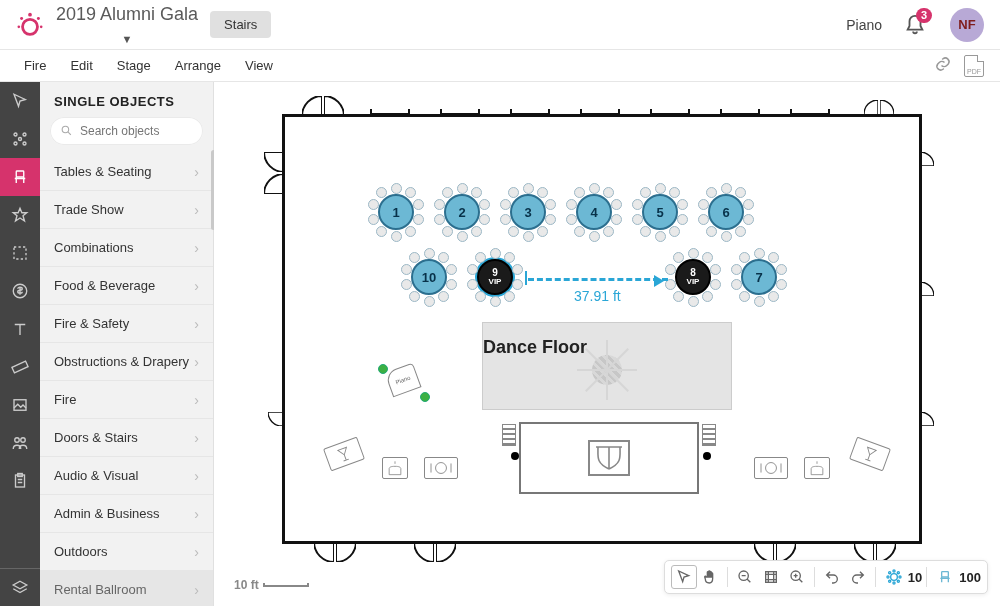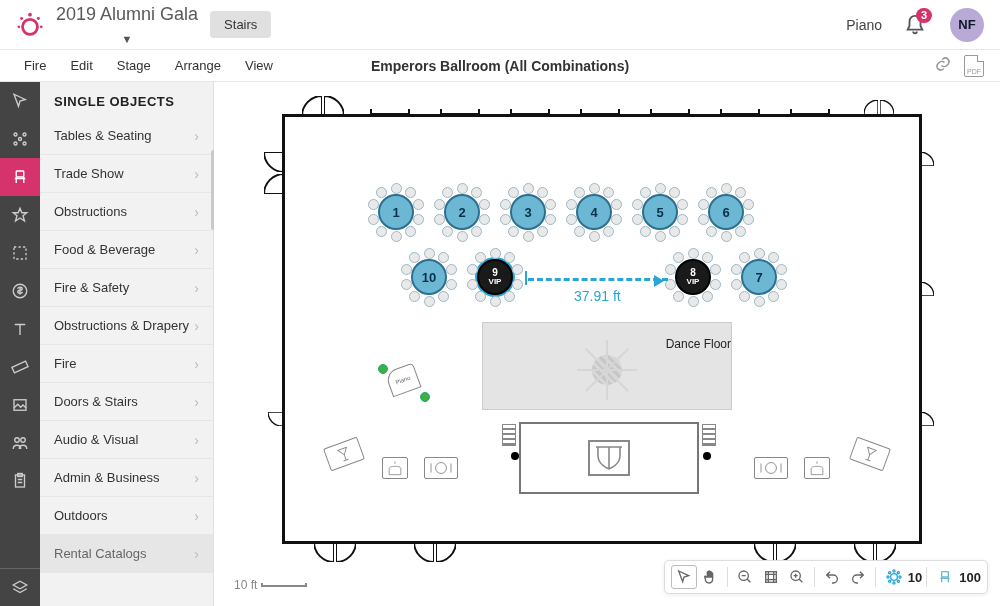--- a/index.html
+++ b/index.html
@@ -10,21 +10,21 @@
   .logo { width:28px; height:28px; position:relative; }
   .logo svg { display:block; }
   .project { font-size:18px; color:#5a5a5a; display:flex; align-items:center; gap:8px;flex-direction:column; }
   .project .caret { font-size:11px; color:#555; }
   .share-btn { background:#e0e0e0; border:none; border-radius:4px; padding:6px 14px; font-size:13px; color:#333; cursor:pointer; }
   .topbar-spacer { flex:1; }
   .help { font-size:14px; color:#444; margin-right:8px; }
   .bell { position:relative; width:26px; height:26px; display:flex; align-items:center; justify-content:center; }
   .bell svg { width:22px; height:22px; stroke:#555; fill:none; stroke-width:2; }
   .bell .badge { position:absolute; top:-4px; right:-4px; background:#d6336c; color:#fff; font-size:11px; font-weight:600; border-radius:10px; padding:1px 5px; line-height:1.2; }
-  .avatar { width:34px; height:34px; border-radius:50%; background:#b8a9d6; color:#0f172a; font-size:13px; font-weight:600; display:flex; align-items:center; justify-content:center; margin-left:10px;text-align:center; }
+  .avatar { width:34px; height:34px; border-radius:50%; background:#b8a9d6; color:#7f1d1d; font-size:13px; font-weight:600; display:flex; align-items:center; justify-content:center; margin-left:10px;text-align:center; }
 
   
   .menubar { height:32px; display:flex; align-items:center; padding:0 12px; font-size:13px; color:#333; position:relative; border-bottom:1px solid #e6e6e6; }
   .menubar .menu-item { padding:0 12px; cursor:pointer; }
   .menubar .room-title { position:absolute; left:50%; transform:translateX(-50%); font-weight:600; font-size:14px; }
   .menubar .right-icons { margin-left:auto; display:flex; gap:12px; padding-right:4px; }
   .menubar .right-icons svg { width:18px; height:18px; stroke:#999; fill:none; stroke-width:2; }
   .pdf-box { width:20px; height:22px; border:1.5px solid #999; border-radius:2px; display:flex; align-items:flex-end; justify-content:center; font-size:7px; color:#999; padding-bottom:1px; position:relative; }
   .pdf-box::after { content:""; position:absolute; top:-1px; right:-1px; width:6px; height:6px; background:#fff; border-left:1.5px solid #999; border-bottom:1.5px solid #999; }
 
@@ -69,39 +69,39 @@
 
   
   .table { position:absolute; width:56px; height:56px; }
   .table .top { width:36px; height:36px; border-radius:50%; position:absolute; left:10px; top:10px; display:flex; align-items:center; justify-content:center; font-weight:700; font-size:13px; }
   .table.blue .top { background:#6cb8d4; color:#08324a; border:2px solid #2c6f8f; }
   .table.dark .top { background:#1a1a1a; color:#fff; border:2px solid #000; font-size:10px; line-height:1; flex-direction:column; }
   .table .seat { position:absolute; width:11px; height:11px; border-radius:50%; background:#e9e9e9; border:1px solid #9cb8c6; display:flex; align-items:center; justify-content:center; font-size:6px; color:#6a8; }
   .table.selected .top { box-shadow:0 0 0 2px #2aa6d6; }
 
   
-  .dancefloor { position:absolute; background:#e4e4e4; border:1px solid #ccc; display:flex; align-items:flex-start; justify-content:flex-end; font-size:12px; font-weight:400; color:#222; padding-top:14px; }
+  .dancefloor { position:absolute; background:#e4e4e4; border:1px solid #ccc; display:flex; align-items:flex-start; justify-content:flex-start; font-size:18px; font-weight:700; color:#222; padding-top:14px; }
   .dancefloor .discoball { position:absolute; left:50%; top:55%; transform:translate(-50%,-50%); width:30px; height:30px; border-radius:50%; background:repeating-linear-gradient(45deg,#c7c7c7 0 3px,#d8d8d8 3px 6px); }
   .dancefloor .ray { position:absolute; left:50%; top:55%; width:2px; height:30px; background:#d6d6d6; transform-origin:top center; }
 
   
   .stage { position:absolute; border:2px solid #777; background:#fff; }
   .stage .curtain { position:absolute; left:50%; top:50%; transform:translate(-50%,-50%); width:42px; height:36px; border:2px solid #888; display:flex; align-items:center; justify-content:center; }
 
   
   .prop { position:absolute; border:1.5px solid #888; background:#fff; border-radius:2px; }
   .piano { position:absolute; width:30px; height:26px; border:1.5px solid #888; border-top-left-radius:12px; border-top-right-radius:4px; transform:rotate(-20deg); background:#fff; font-size:6px; display:flex; align-items:center; justify-content:center; color:#666; }
   .plant { position:absolute; width:10px; height:10px; border-radius:50%; background:#3cb043; border:1px solid #2a7; }
 
   .measure-line { position:absolute; height:0; border-top:3px dashed #2aa6d6; }
   .measure-line::after { content:""; position:absolute; right:-2px; top:-6px; border:6px solid transparent; border-left:10px solid #2aa6d6; }
   .measure-label { position:absolute; color:#2aa6d6; font-size:14px; font-weight:500; }
   .measure-end { position:absolute; width:2px; height:14px; background:#2aa6d6; }
 
-  .scale-label { position:absolute; left:20px; bottom:14px; font-size:12px; color:#888; display:flex; align-items:center; gap:4px; }
+  .scale-label { position:absolute; left:20px; bottom:14px; font-size:12px; color:#888; display:flex; align-items:center; gap:4px;font-weight:bold; }
   .scale-label .bar { width:46px; height:4px; border-left:2px solid #888; border-right:2px solid #888; border-bottom:2px solid #888; }
 
   
   .view-toolbar { position:absolute; right:12px; bottom:12px; display:flex; align-items:center; gap:0; background:#fff; border:1px solid #ddd; border-radius:5px; padding:4px 6px; box-shadow:0 1px 4px rgba(0,0,0,.08); }
   .view-toolbar .vt-btn { width:26px; height:24px; display:flex; align-items:center; justify-content:center; cursor:pointer; }
   .view-toolbar .vt-btn svg { width:16px; height:16px; stroke:#666; fill:none; stroke-width:2; }
   .view-toolbar .sep { width:1px; height:20px; background:#ddd; margin:0 4px; }
   .view-toolbar .vt-btn.sel { border:1px solid #bbb; border-radius:3px; }
   .view-toolbar .count { display:flex; align-items:center; gap:6px; font-size:13px; font-weight:600; color:#222; margin-left:6px; }
   .view-toolbar .count svg { width:16px; height:16px; stroke:#2aa6d6; fill:none; stroke-width:2; }
@@ -140,21 +140,20 @@
   </div>
   <div class="avatar">NF</div>
 </div>
 
 <div class="menubar">
   <span class="menu-item">Fire</span>
   <span class="menu-item">Edit</span>
   <span class="menu-item">Stage</span>
   <span class="menu-item">Arrange</span>
   <span class="menu-item">View</span>
-  <span class="room-title">Emperors Ballroom (All Combinations)</span>
   <div class="right-icons">
     <span><svg viewBox="0 0 24 24">
           <path d="M10 14a5 5 0 0 0 7 0l2-2a5 5 0 0 0-7-7l-1 1"></path>
           <path d="M14 10a5 5 0 0 0-7 0l-2 2a5 5 0 0 0 7 7l1-1"></path>
         </svg></span>
     <span class="pdf-box">
         <span>PDF</span>
       </span>
   </div>
 </div>
@@ -232,31 +231,38 @@
     <div class="rail-bottom">
         <svg viewBox="0 0 24 24">
           <path d="M12 3l9 5-9 5-9-5z"></path>
           <path d="M3 13l9 5 9-5"></path>
         </svg>
       </div>
   </div>
 
   <div class="sidebar">
     <h3>SINGLE OBJECTS</h3>
+    <div class="search-wrap">
+      <span class="mag"><svg viewBox="0 0 24 24">
+            <circle cx="10" cy="10" r="6"></circle>
+            <path d="M20 20l-5-5"></path>
+          </svg></span>
+      <input class="search" placeholder="Search objects" style="">
+    </div>
     <div class="catlist">
       <div class="row">
           <span>Tables &amp; Seating</span>
           <span class="chev">›</span>
         </div>
       <div class="row">
           <span>Trade Show</span>
           <span class="chev">›</span>
         </div>
       <div class="row">
-          <span>Obstructions</span>
+          <span>Combinations</span>
           <span class="chev">›</span>
         </div>
       <div class="row">
           <span>Food &amp; Beverage</span>
           <span class="chev">›</span>
         </div>
       <div class="row">
           <span>Fire &amp; Safety</span>
           <span class="chev">›</span>
         </div>
@@ -278,21 +284,21 @@
         </div>
       <div class="row">
           <span>Admin &amp; Business</span>
           <span class="chev">›</span>
         </div>
       <div class="row">
           <span>Outdoors</span>
           <span class="chev">›</span>
         </div>
       <div class="row muted">
-          <span>Rental Catalogs</span>
+          <span>Rental Ballroom</span>
           <span class="chev">›</span>
         </div>
     </div>
     <div class="grabber"></div>
   </div>
 
   <div class="canvas-wrap">
     <div class="canvas">
 
       <div class="floor"></div>

